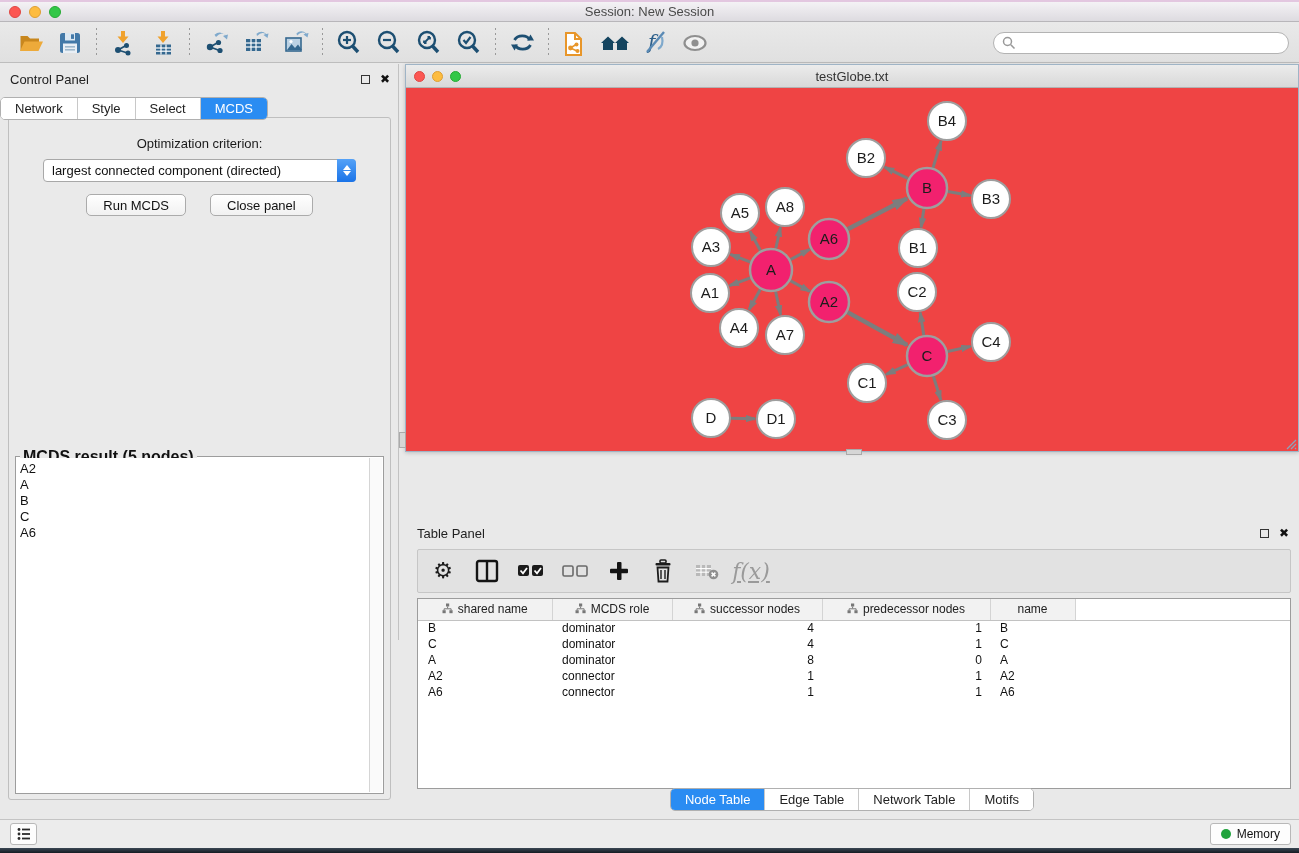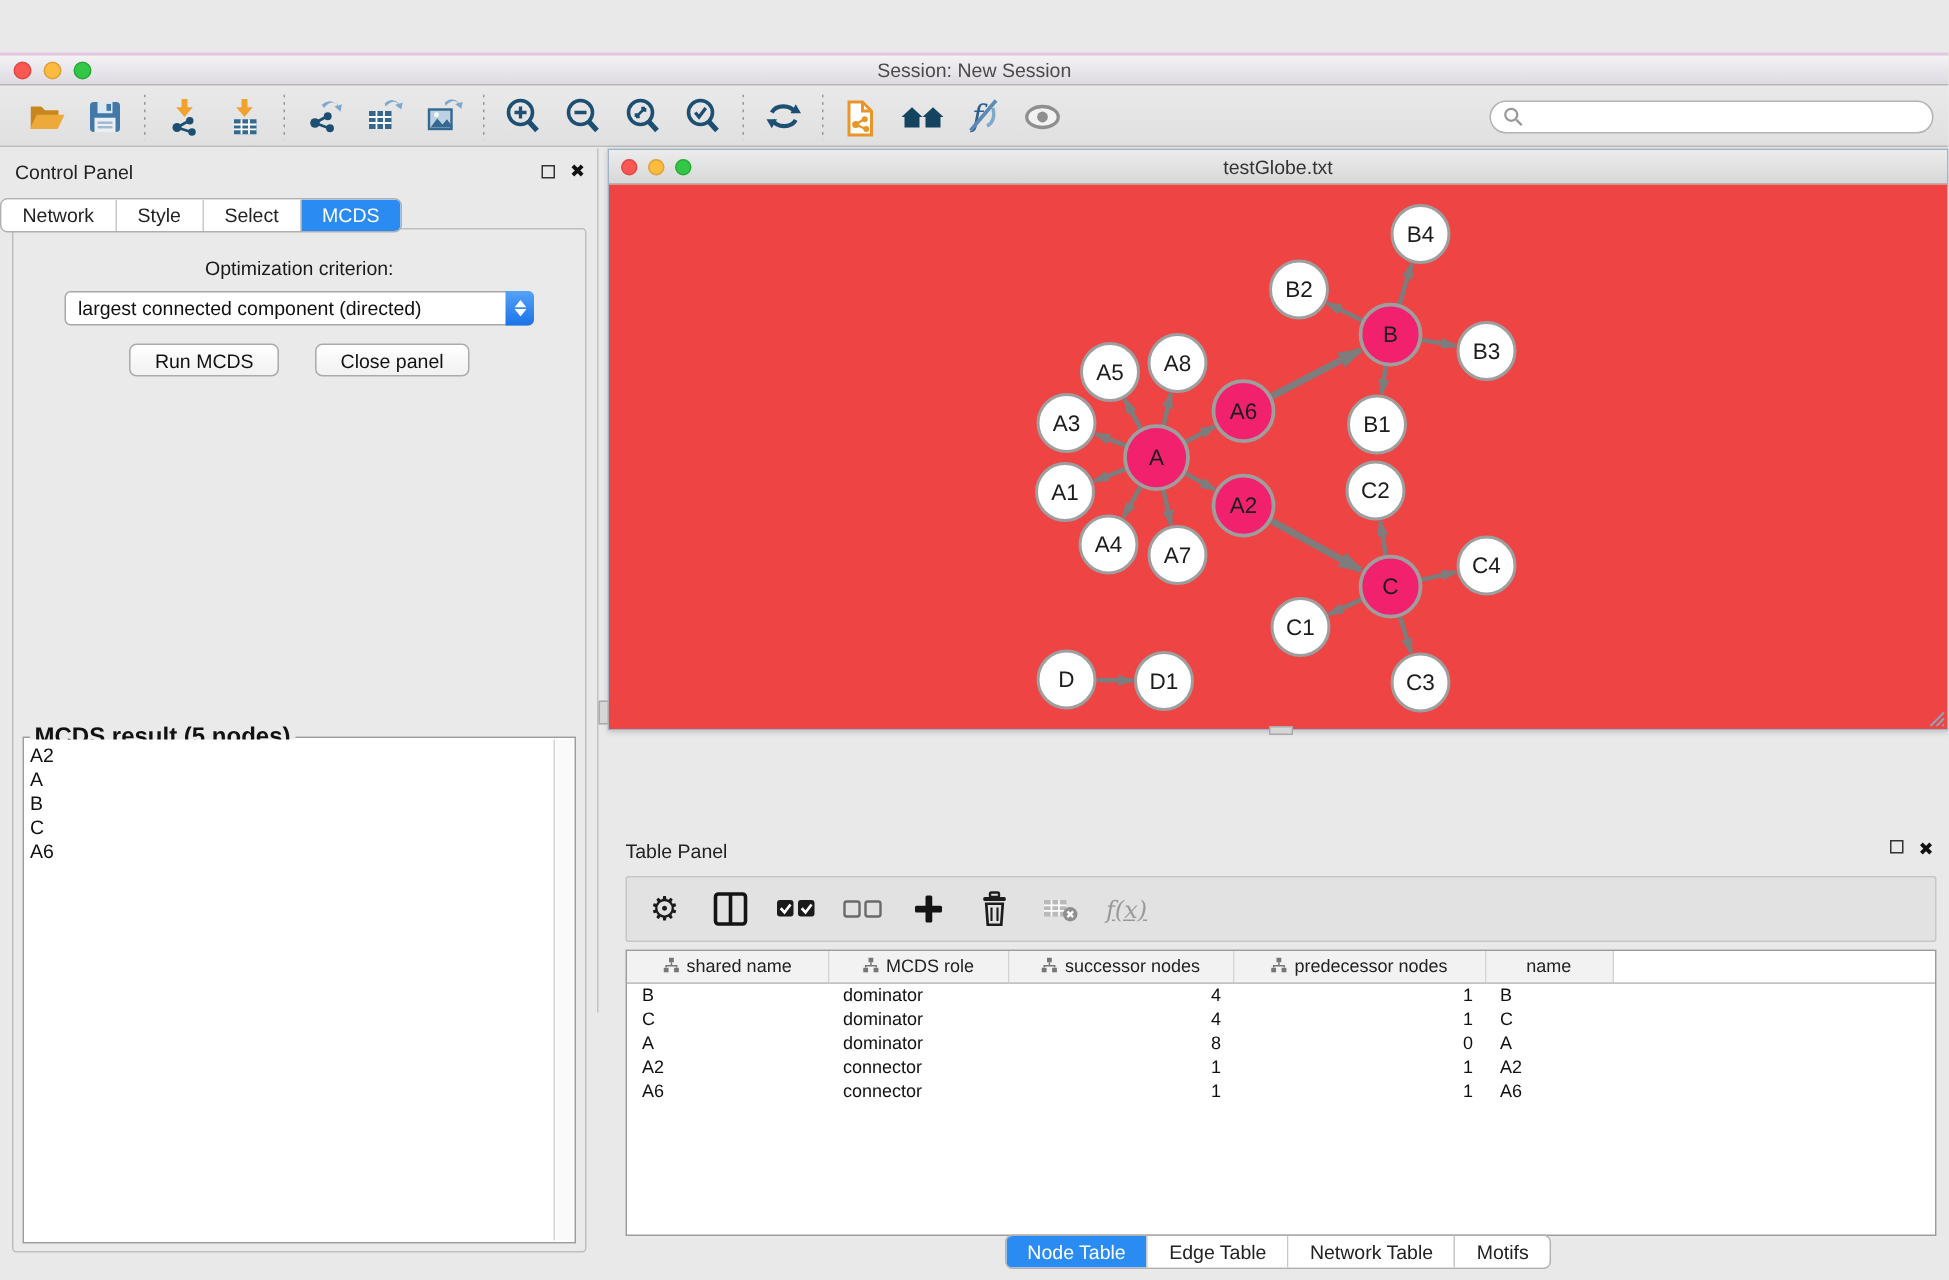--- a/index.html
+++ b/index.html
@@ -1,18 +1,18 @@
 <!DOCTYPE html>
 <html><head>
 <meta charset="utf-8">
 <style>
   * { margin:0; padding:0; box-sizing:border-box; }
   html,body { width:1299px; height:853px; overflow:hidden; }
   body { font-family:"Liberation Sans", sans-serif; background:#e9e9e9; position:relative; }
-  #app { position:absolute; inset:0;margin-top:35px; }
+  #app { position:absolute; inset:0; }
 
   
   .titlebar { position:absolute; left:0; top:0; width:1299px; height:22px;
     background:linear-gradient(#f4f2f5,#dddbe0); border-top:2px solid #e3c7e0;
     border-bottom:1px solid #b8b6ba; display:flex; align-items:center; }
   .lights { display:flex; gap:8px; margin-left:9px; }
   .light { width:12px; height:12px; border-radius:50%; }
   .light.red { background:#fc5753; border:1px solid #df4744; }
   .light.yellow { background:#fdbc40; border:1px solid #de9f34; }
   .light.green { background:#33c748; border:1px solid #27aa35; }
@@ -83,27 +83,27 @@
   .net-canvas svg { display:block; }
   .split-handle-left { position:absolute; left:-7px; top:367px; width:7px; height:16px;
     background:#d6d6d6; border:1px solid #aaa; }
   .split-handle-bottom { position:absolute; left:440px; bottom:-4px; width:16px; height:6px;
     background:#d6d6d6; border:1px solid #aaa; }
   .resize-gripper { position:absolute; right:1px; bottom:1px; width:14px; height:14px; }
 
   
   .table-panel { position:absolute; left:405px; top:518px; width:894px; height:300px; background:#e9e9e9; }
   .tp-titlerow { position:absolute; left:12px; right:10px; top:7px; height:16px;
-    display:flex; font-size:13px; color:#222; }
+    display:flex; align-items:center; font-size:13px; color:#222; }
   .tp-toolbar { position:absolute; left:12px; top:31px; width:874px; height:44px;
     background:#e2e2e2; border:1px solid #c6c6c6; border-radius:2px;
     display:flex; align-items:center; gap:14px; padding:0 10px; }
   .tp-tool { width:30px; height:30px; display:flex; align-items:center; justify-content:center; }
   .gear-glyph { font-size:22px; color:#1c1c1c; line-height:1; }
-  .fx-label { font-family:"DejaVu Serif", serif; font-style:italic; font-size:16px; color:#9a9a9a;text-decoration:underline; }
+  .fx-label { font-family:"DejaVu Serif", serif; font-style:italic; font-size:22px; color:#9a9a9a;text-decoration:underline; }
   .node-table { position:absolute; left:12px; top:80px; width:874px; height:191px;
     background:#fff; border:1px solid #9c9c9c; overflow:hidden; }
   table { border-collapse:collapse; width:100%; table-layout:fixed; }
   th { height:21px; background:#f2f2f2; border-right:1px solid #d4d4d4; border-bottom:1px solid #c2c2c2;
     font-weight:normal; font-size:12px; color:#222; text-align:center; white-space:nowrap; overflow:hidden; }
   th .hwrap { display:inline-flex; align-items:center; gap:5px; }
   th.filler { background:#fff; border-right:none; }
   td { height:16px; font-size:12px; color:#111; padding:0 0 0 10px; white-space:nowrap; overflow:hidden; }
   td.num { text-align:right; padding:0 8px 0 0; }
   .tp-tabs { position:absolute; left:0; right:0; top:270px; display:flex; justify-content:center; }

